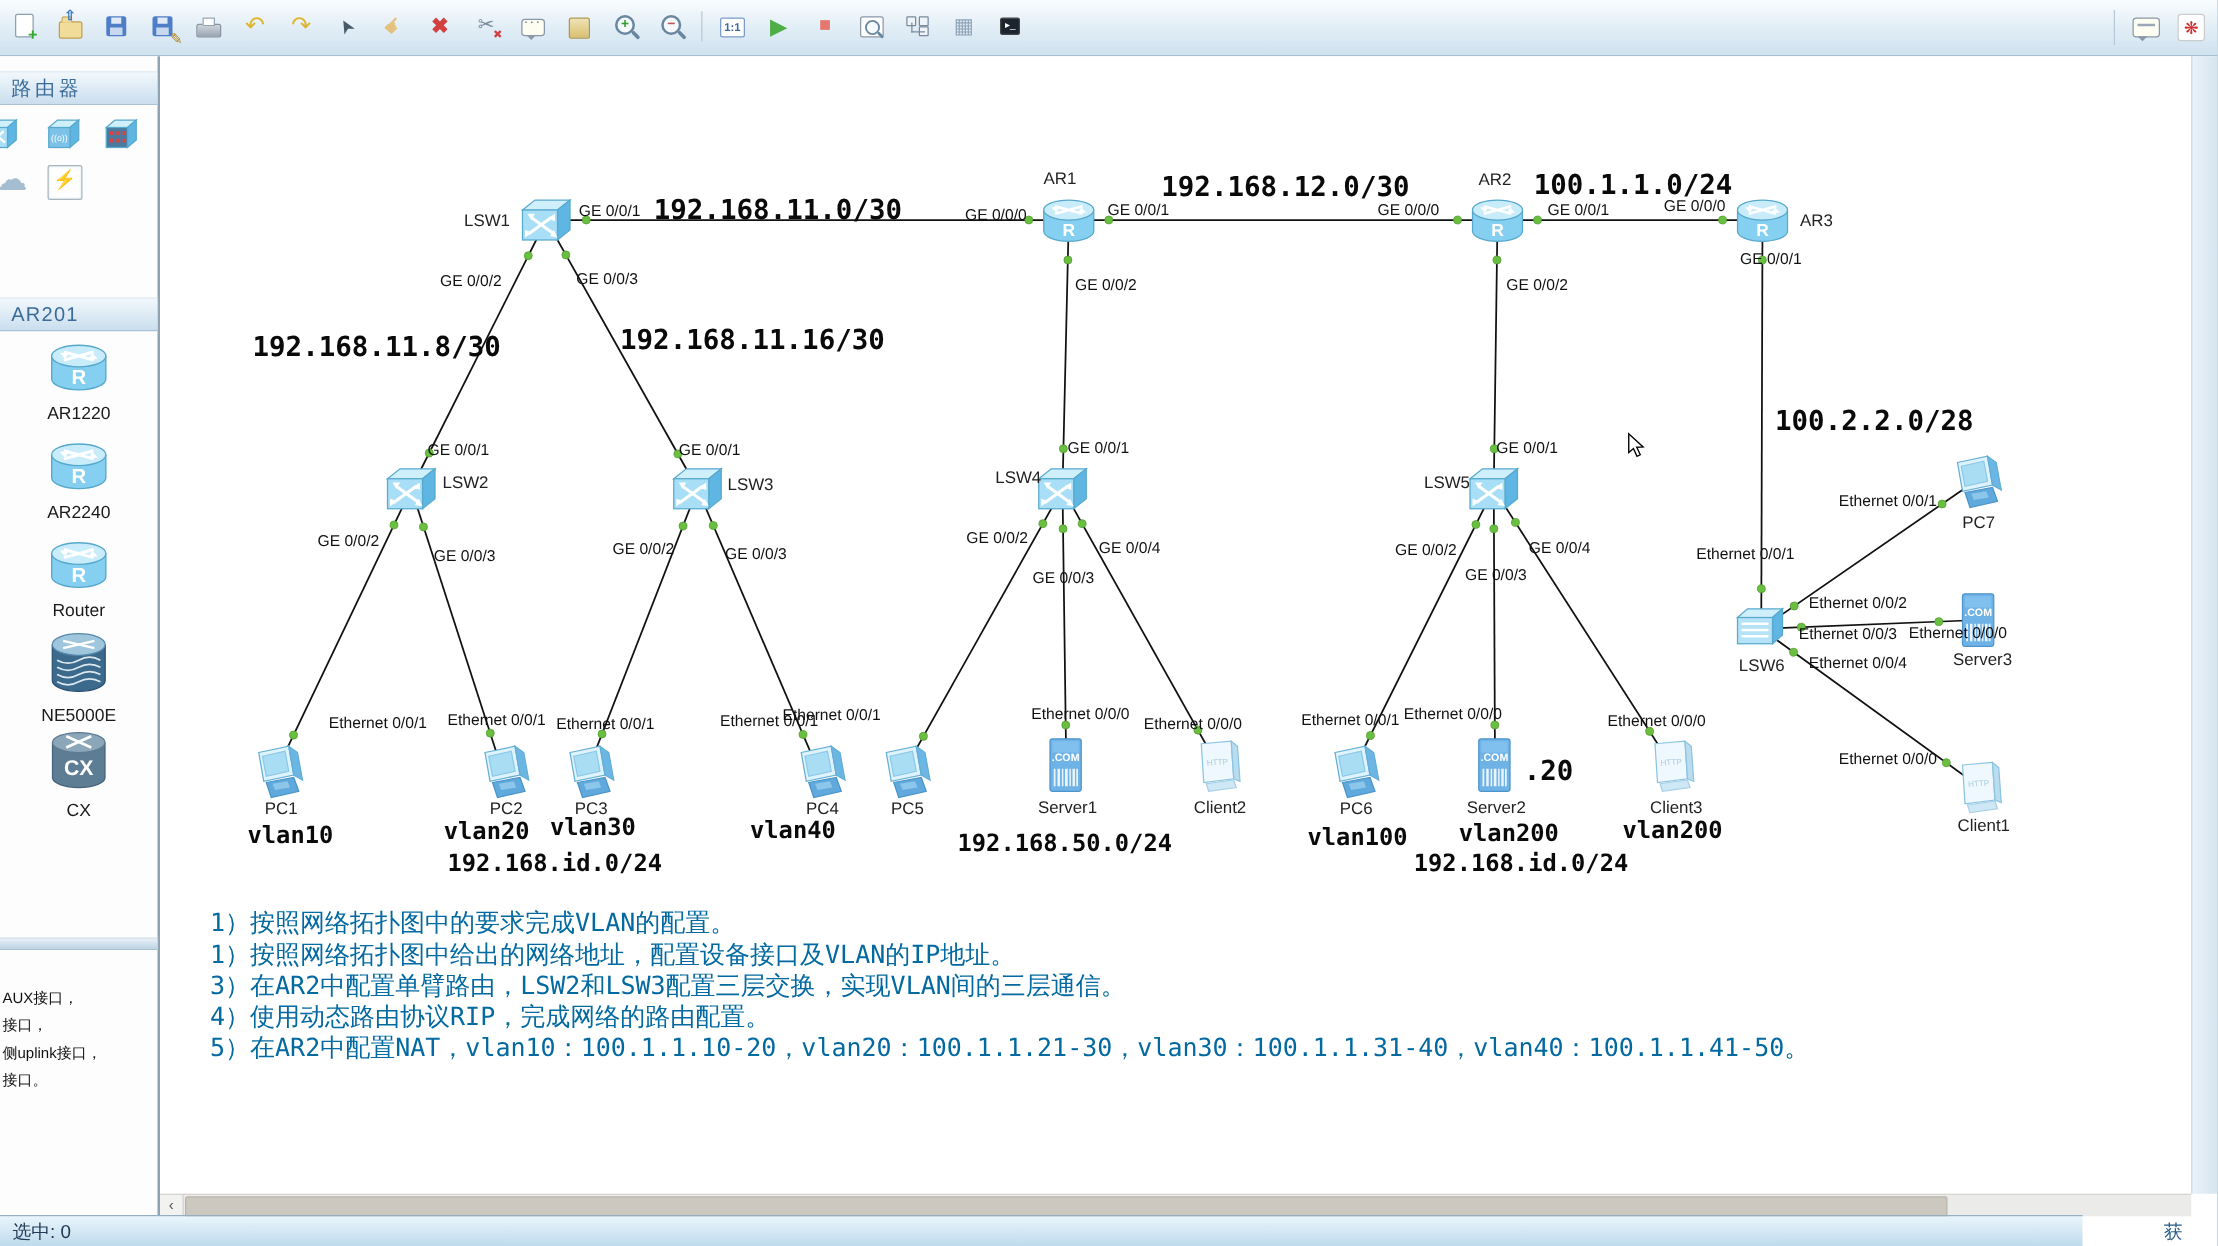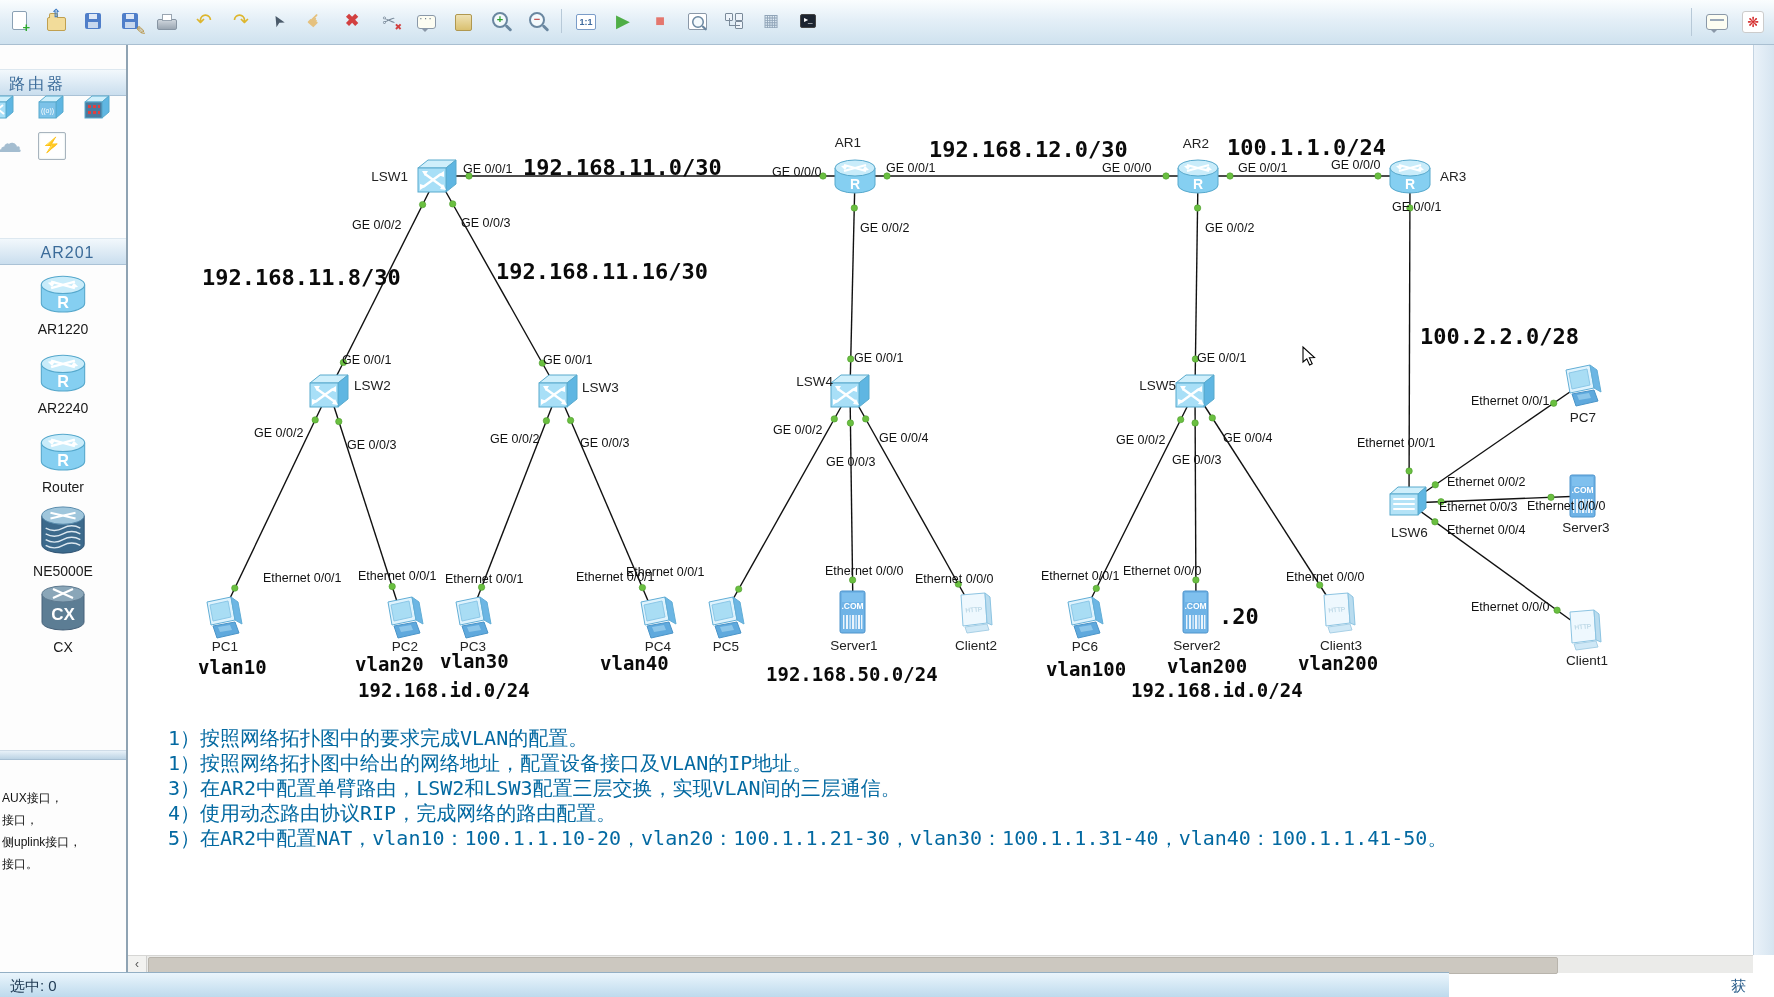--- a/index.html
+++ b/index.html
@@ -63,21 +63,21 @@
   .netlabel{font-family:"DejaVu Sans Mono",monospace;font-weight:bold;fill:#0a0a0a;}
   #instructions{position:absolute;left:168px;top:726px;z-index:6;color:#0369a1;
     font-family:"DejaVu Sans Mono","DejaVu Sans",monospace;font-size:20px;line-height:25px;white-space:nowrap;}
   
   #vstrip{position:absolute;left:1753px;top:45px;width:21px;height:910px;
           background:linear-gradient(90deg,#eaf2f9,#d5e4f0);border-left:1px solid #c4d4e2;}
   #hscroll{position:absolute;left:128px;top:955px;width:1625px;height:17px;background:#ebebe9;border-top:1px solid #d6d6d4;}
   .hsbtn{position:absolute;left:0;top:0;width:18px;height:17px;background:#f2f2f0;border-right:1px solid #cfcfcd;
          color:#555;font-size:12px;text-align:center;line-height:16px;cursor:pointer;}
   .hsthumb{position:absolute;left:20px;top:1px;width:1408px;height:15px;background:#ccc8c0;border:1px solid #b8b4ac;border-radius:2px;cursor:pointer;}
-  #statusbar{position:absolute;left:0;top:972px;width:1449px;height:25px;
+  #statusbar{position:absolute;left:0;top:972px;width:1666px;height:25px;
     background:linear-gradient(180deg,#eaf5fc,#bcd9ec);border-top:1px solid #93afc4;
     font-size:15px;color:#223c55;line-height:25px;}
   #status-left{position:absolute;left:10px;top:0;}
   #status-right{position:absolute;left:1731px;top:0;color:#2a5d8a;cursor:pointer;}
 </style>
 </head>
 <body>
 
 <div class="root">
 
@@ -182,21 +182,21 @@
             <span class="bubline"></span>
           </span>
         </span>
         <span class="tb">
           <span class="hw">❋</span>
         </span>
       </div>
   </div>
 
   <div id="sidebar">
-    <div class="shead" style="top:12px;margin-top:12px;"><span>路由器</span></div>
+    <div class="shead" style="top:12px;"><span>路由器</span></div>
     <div id="caticons">
         <span class="caticon" style="left: -14px; top: 48px;"><svg width="30" height="28" xmlns="http://www.w3.org/2000/svg">
     <polygon points="3,9 10,3 27,3 20,9" fill="#cfeffb" stroke="#58aacd"></polygon>
     <polygon points="20,9 27,3 27,19 20,25" fill="#5fb6e2" stroke="#58aacd"></polygon>
     <rect x="3" y="9" width="17" height="16" fill="#a8dff7" stroke="#58aacd"></rect>
             <path d="M6 21 L17 12 M7 12 L18 21" stroke="#fff" stroke-width="2" fill="none"></path>
           </svg></span>
         <span class="caticon" style="left: 36px; top: 48px;"><svg width="30" height="28" xmlns="http://www.w3.org/2000/svg">
     <polygon points="3,9 10,3 27,3 20,9" fill="#cfeffb" stroke="#58aacd"></polygon>
     <polygon points="20,9 27,3 27,19 20,25" fill="#5fb6e2" stroke="#58aacd"></polygon>
@@ -216,21 +216,21 @@
               <rect x="16" y="18" width="2" height="3"></rect>
             </g>
           </svg></span>
         <span class="caticon" style="left: -4px; top: 85px;">
           <span class="cloudg">☁</span>
         </span>
         <span class="caticon" style="left: 38px; top: 87px;">
           <span class="ltbtn">⚡</span>
         </span>
       </div>
-    <div class="shead" style="top:193px;letter-spacing:1px;text-align:center;"><span>AR201</span></div>
+    <div class="shead" style="top:193px;letter-spacing:1px;"><span>AR201</span></div>
     <div id="devlist">
         <div class="dev" style="top: 225px;"><svg width="52" height="47" viewBox="0 0 48 42" xmlns="http://www.w3.org/2000/svg">
    <path d="M4 13 L4 30 A20 8 0 0 0 44 30 L44 13" fill="#85cff1" stroke="#56a8cc"></path>
    <ellipse cx="24" cy="13" rx="20" ry="8" fill="#c9ecfa" stroke="#56a8cc"></ellipse>
    <path d="M13 10 L35 16 M35 10 L13 16" stroke="#fff" stroke-width="2.2" fill="none"></path>
    <polygon points="38,15 31,16 34,11" fill="#fff"></polygon>
             <polygon points="10,11 17,10 14,15" fill="#fff"></polygon>
    <text x="24" y="34" text-anchor="middle" font-size="15" font-weight="bold" fill="#fff" font-family="Liberation Sans,sans-serif">R</text>
           </svg><span class="devlab">AR1220</span></div>
         <div class="dev" style="top: 304px;"><svg width="52" height="47" viewBox="0 0 48 42" xmlns="http://www.w3.org/2000/svg">

